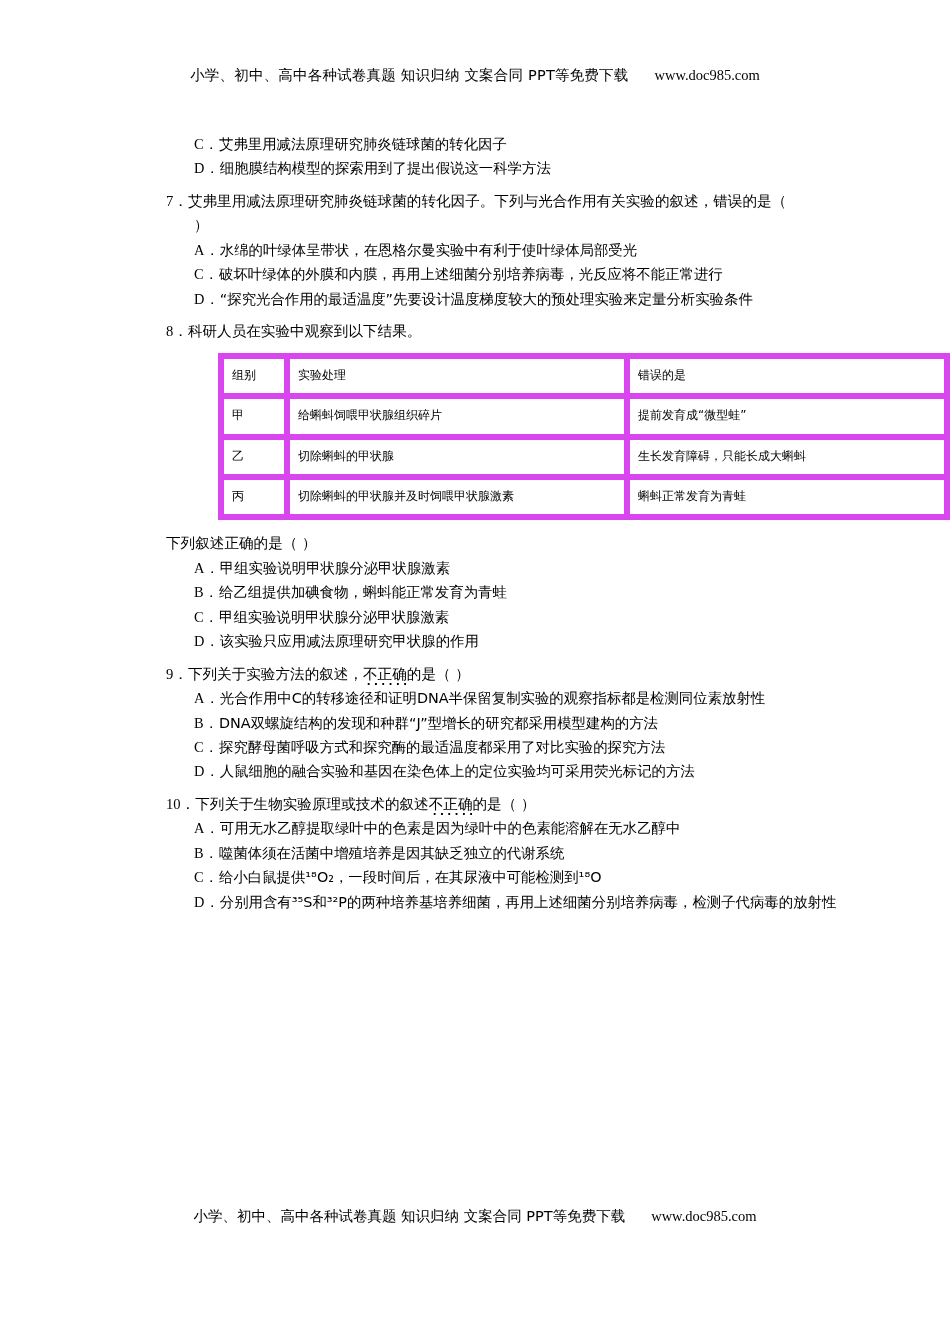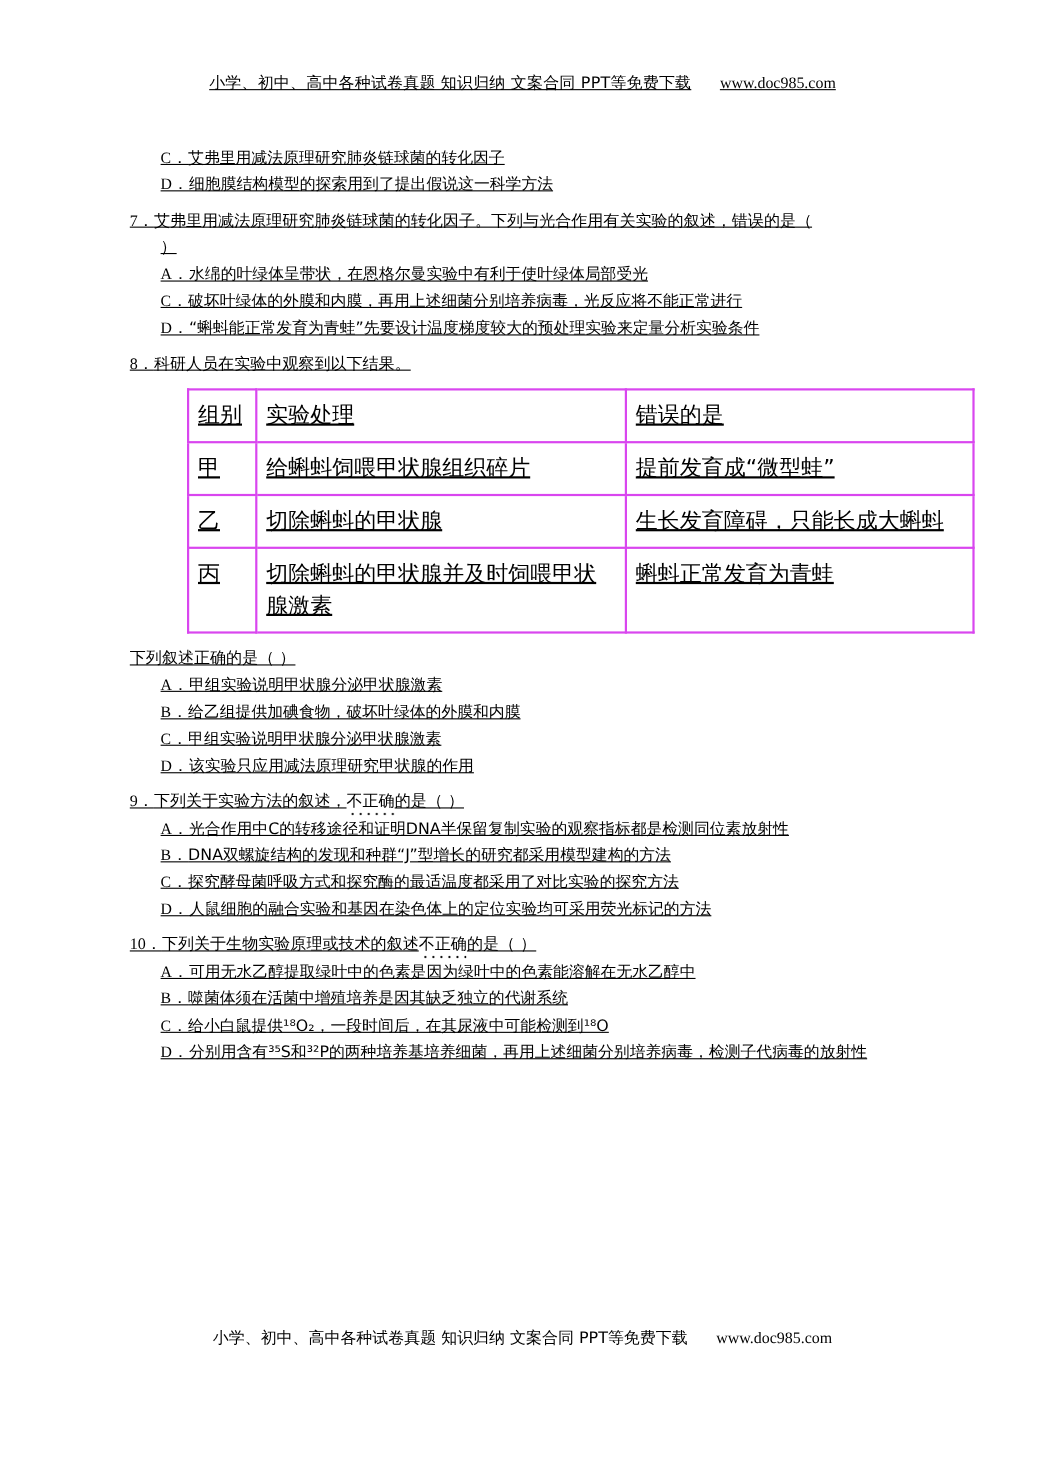--- a/index.html
+++ b/index.html
@@ -14,40 +14,40 @@
     color: #000000;
     position: relative;
     overflow: hidden;
   }
   .page {
     position: relative;
     width: 950px;
     height: 1344px;
     box-sizing: border-box;
     padding: 0 118px;
-    text-decoration: underline;
   }
   .runhead {
     text-align: center;
     font-size: 14.5px;
     letter-spacing: 0.2px;
     padding-top: 66px;
     color: #000;
     white-space: nowrap;
   }
   .runhead .url {
     font-family: "Liberation Serif", serif;
     letter-spacing: 0;
   }
   .runhead .gap { display: inline-block; width: 26px; }
 
   .body-block {
     margin-top: 42px;
     font-size: 14.6px;
     line-height: 1.0;
+    margin-left: 48px;
   }
   .opt {
     margin: 0 0 0 28px;
     padding: 10px 0 0 0;
     font-size: 14.4px;
     white-space: nowrap;
   }
   .opt .lbl {
     font-family: "Liberation Serif", serif;
     letter-spacing: 0.5px;
@@ -90,23 +90,23 @@
     background-position: 2px 0;
   }
 
   table.exp {
     border-collapse: collapse;
     margin: 14px 0 0 52px;
     width: 662px;
     table-layout: fixed;
   }
   table.exp td {
-    border: 2px solid #d946ef;
+    border: 6px solid #d946ef;
     padding: 8px 8px 9px 8px;
-    font-size: 20px;
+    font-size: 12px;
     vertical-align: top;
     line-height: 1.45;
   }
   table.exp td.c0 { width: 44px; text-align: left; }
   table.exp td.c1 { width: 318px; }
   table.exp td.c2 { width: 298px; }
 
   .footer {
     position: absolute;
     left: 0;
@@ -132,21 +132,21 @@
 
   <div class="body-block">
 
     <p class="opt"><span class="lbl">C．</span><span>艾弗里用减法原理研究肺炎链球菌的转化因子</span></p>
     <p class="opt"><span class="lbl">D．</span><span>细胞膜结构模型的探索用到了提出假说这一科学方法</span></p>
 
     <p class="q"><span class="num">7．</span><span>艾弗里用减法原理研究肺炎链球菌的转化因子。下列与光合作用有关实验的叙述，错误的是（</span></p>
     <p class="cont">）</p>
     <p class="opt"><span class="lbl">A．</span><span>水绵的叶绿体呈带状，在恩格尔曼实验中有利于使叶绿体局部受光</span></p>
     <p class="opt"><span class="lbl">C．</span><span>破坏叶绿体的外膜和内膜，再用上述细菌分别培养病毒，光反应将不能正常进行</span></p>
-    <p class="opt"><span class="lbl">D．</span><span>“蝌蚪能正常发育为青蛙”先要设计温度梯度较大的预处理实验来定量分析实验条件</span></p>
+    <p class="opt"><span class="lbl">D．</span><span>“探究光合作用的最适温度”先要设计温度梯度较大的预处理实验来定量分析实验条件</span></p>
 
     <p class="q"><span class="num">8．</span><span>科研人员在实验中观察到以下结果。</span></p>
 
     <table class="exp">
       <tbody>
         <tr>
           <td class="c0">组别</td>
           <td class="c1">实验处理</td>
           <td class="c2">错误的是</td>
         </tr>
@@ -163,21 +163,21 @@
         <tr>
           <td class="c0">丙</td>
           <td class="c1">切除蝌蚪的甲状腺并及时饲喂甲状腺激素</td>
           <td class="c2">蝌蚪正常发育为青蛙</td>
         </tr>
       </tbody>
     </table>
 
     <p class="stem">下列叙述正确的是（        ）</p>
     <p class="opt"><span class="lbl">A．</span><span>甲组实验说明甲状腺分泌甲状腺激素</span></p>
-    <p class="opt"><span class="lbl">B．</span><span>给乙组提供加碘食物，破坏叶绿体的外膜和内膜</span></p>
+    <p class="opt"><span class="lbl">B．</span><span>给乙组提供加碘食物，蝌蚪能正常发育为青蛙</span></p>
     <p class="opt"><span class="lbl">C．</span><span>甲组实验说明甲状腺分泌甲状腺激素</span></p>
     <p class="opt"><span class="lbl">D．</span><span>该实验只应用减法原理研究甲状腺的作用</span></p>
 
     <p class="q"><span class="num">9．</span><span>下列关于实验方法的叙述，</span><span class="dotted">不正确</span><span>的是（          ）</span></p>
     <p class="opt"><span class="lbl">A．</span><span>光合作用中C的转移途径和证明DNA半保留复制实验的观察指标都是检测同位素放射性</span></p>
     <p class="opt"><span class="lbl">B．</span><span>DNA双螺旋结构的发现和种群“J”型增长的研究都采用模型建构的方法</span></p>
     <p class="opt"><span class="lbl">C．</span><span>探究酵母菌呼吸方式和探究酶的最适温度都采用了对比实验的探究方法</span></p>
     <p class="opt"><span class="lbl">D．</span><span>人鼠细胞的融合实验和基因在染色体上的定位实验均可采用荧光标记的方法</span></p>
 
     <p class="q"><span class="num">10．</span><span>下列关于生物实验原理或技术的叙述</span><span class="dotted">不正确</span><span>的是（          ）</span></p>

